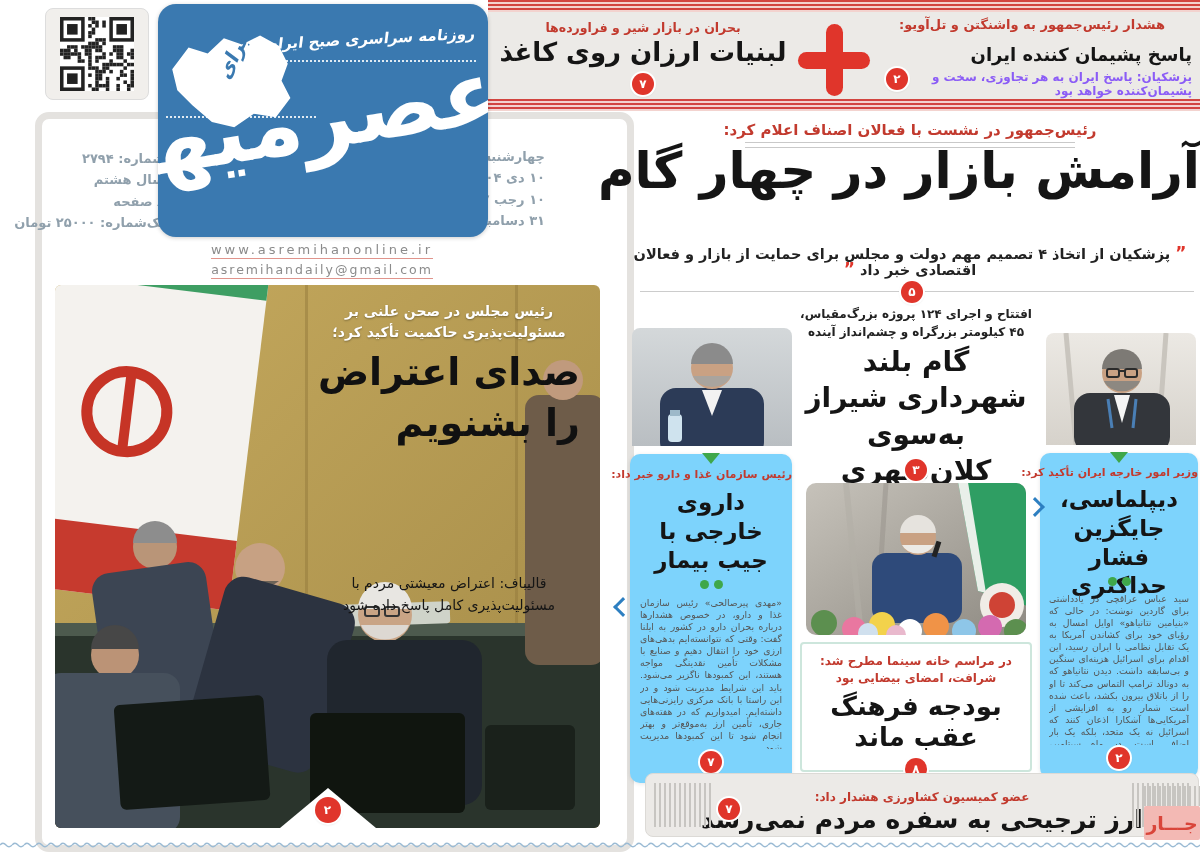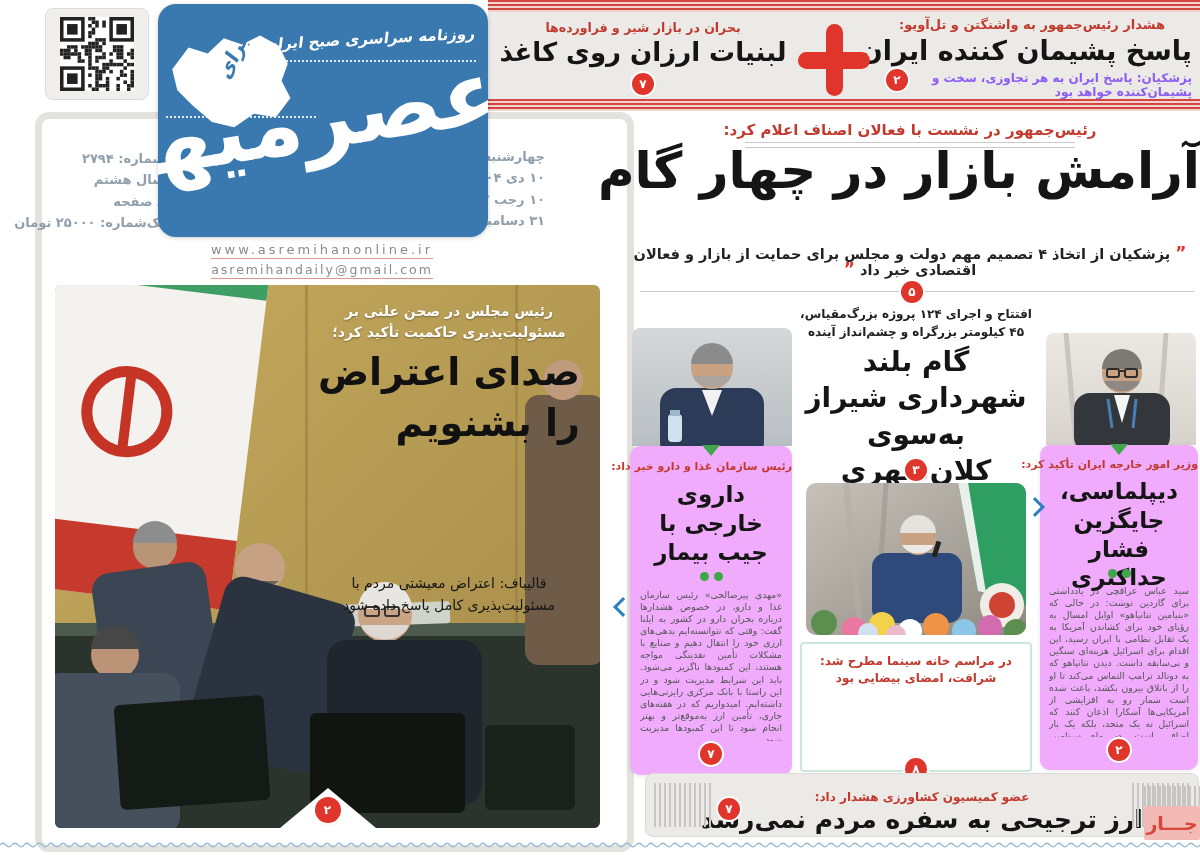--- a/index.html
+++ b/index.html
@@ -12,21 +12,21 @@
   
   .badge{width:22px;height:22px;border-radius:50%;background:#e0352b;color:#fff;
          font-size:12px;font-weight:bold;display:flex;align-items:center;justify-content:center;
          box-shadow:0 0 0 2px #fff,0 1px 3px rgba(0,0,0,.25);}
   .kicker-red{color:#c23a2e;font-weight:bold;}
   .kicker-dark{color:#222;font-weight:bold;}
   .headline{color:#151515;font-weight:900;}
   .gdots{display:flex;gap:5px;justify-content:center;}
   .gdots i{width:9px;height:9px;border-radius:50%;background:#3fa74a;}
   .gtri{width:0;height:0;border-left:9px solid transparent;border-right:9px solid transparent;border-top:11px solid #3fa74a;}
-  .card{background:#f0abfc;border-radius:10px;box-shadow:0 1px 4px rgba(0,0,0,.1);}
+  .card{background:#7dd3fc;border-radius:10px;box-shadow:0 1px 4px rgba(0,0,0,.1);margin-top:8px;}
   .bodytext{font-size:9.3px;line-height:1.3;color:#555;text-align:justify;overflow:hidden;}
   .chev{width:11px;height:11px;border-left:3px solid #2d7fc1;border-bottom:3px solid #2d7fc1;}
   .plus{width:72px;height:72px;}
   .plus::before{content:"";position:absolute;left:0;top:28px;width:72px;height:17px;background:#e0352b;border-radius:9px;}
   .plus::after{content:"";position:absolute;left:28px;top:0;width:17px;height:72px;background:#e0352b;border-radius:9px;}
   .dbl{height:4px;border-top:1px solid #c9c9c9;border-bottom:1px solid #c9c9c9;}
   .barcode{background:repeating-linear-gradient(90deg,#c7c5c1 0 2px,transparent 2px 5px);}
   .qline{color:#e0352b;font-weight:bold;font-size:17px;line-height:0;}
   .mutetxt{color:#90a0ac;font-size:13px;line-height:1.65;font-weight:bold;}
   .nowrap{white-space:nowrap;}
@@ -36,21 +36,21 @@
 <body>
 
 <div class="page">
 
   <div class="abs stripes" style="left:488px;top:0;width:712px;height:12px;"></div>
   <div class="abs top-band" style="left:488px;top:12px;width:712px;height:87px;"></div>
   <div class="abs stripes" style="left:488px;top:99px;width:712px;height:12px;"></div>
 
   <div class="abs" style="left:872px;top:17px;width:320px;">
     <div class="kicker-red nowrap" style="font-size:13px;text-align:center;">هشدار رئیس‌جمهور به واشنگتن و تل‌آویو:</div>
-    <div class="headline nowrap" style="font-size:27px;text-align:right;margin-top:3px;">پاسخ پشیمان کننده ایران</div>
+    <div class="headline nowrap" style="font-size:18px;text-align:right;margin-top:12px;">پاسخ پشیمان کننده ایران</div>
     <div style="position:relative;margin-top:5px;">
       <div style="font-size:12px;font-weight:bold;color:#8b5cf6;text-align:right;">پزشکیان: پاسخ ایران به هر تجاوزی، سخت و پشیمان‌کننده خواهد بود</div>
       <div class="badge abs" style="left:14px;top:-2px;">۲</div>
     </div>
   </div>
 
   <div class="abs plus" style="left:798px;top:24px;"></div>
 
   <div class="abs ctr" style="left:495px;top:20px;width:296px;">
     <div class="kicker-red" style="font-size:12.5px;">بحران در بازار شیر و فراورده‌ها</div>
@@ -354,20 +354,21 @@
       <circle cx="62" cy="150" r="10" fill="#d0e0ee"></circle>
         <circle cx="90" cy="152" r="10" fill="#e9b9cd"></circle>
     </svg>
   </div>
 
   <div class="abs" style="left:800px;top:642px;width:228px;height:126px;background:#fff;border:2px solid #cde6dc;border-radius:4px;">
     <div class="ctr kicker-red" style="font-size:12px;margin-top:9px;line-height:1.45;">
       <div>در مراسم خانه سینما مطرح شد:</div>
       <div>شرافت، امضای بیضایی بود</div>
     </div>
+    <div class="ctr headline" style="font-size:26px;line-height:1.2;margin-top:3px;">بودجه فرهنگ عقب ماند</div>
     <div class="badge abs" style="left:50%;bottom:-10px;transform:translateX(-50%);">۸</div>
   </div>
 
   <div class="abs" style="left:1046px;top:333px;width:150px;height:112px;border-radius:8px 8px 0 0;overflow:hidden;">
     <svg viewBox="0 0 150 112" width="150" height="112">
       <defs>
           <linearGradient id="dg" x1="0" y1="0" x2="0" y2="1">
             <stop offset="0" stop-color="#ece9e4"></stop>
             <stop offset="1" stop-color="#d6d2cb"></stop>
           </linearGradient>

